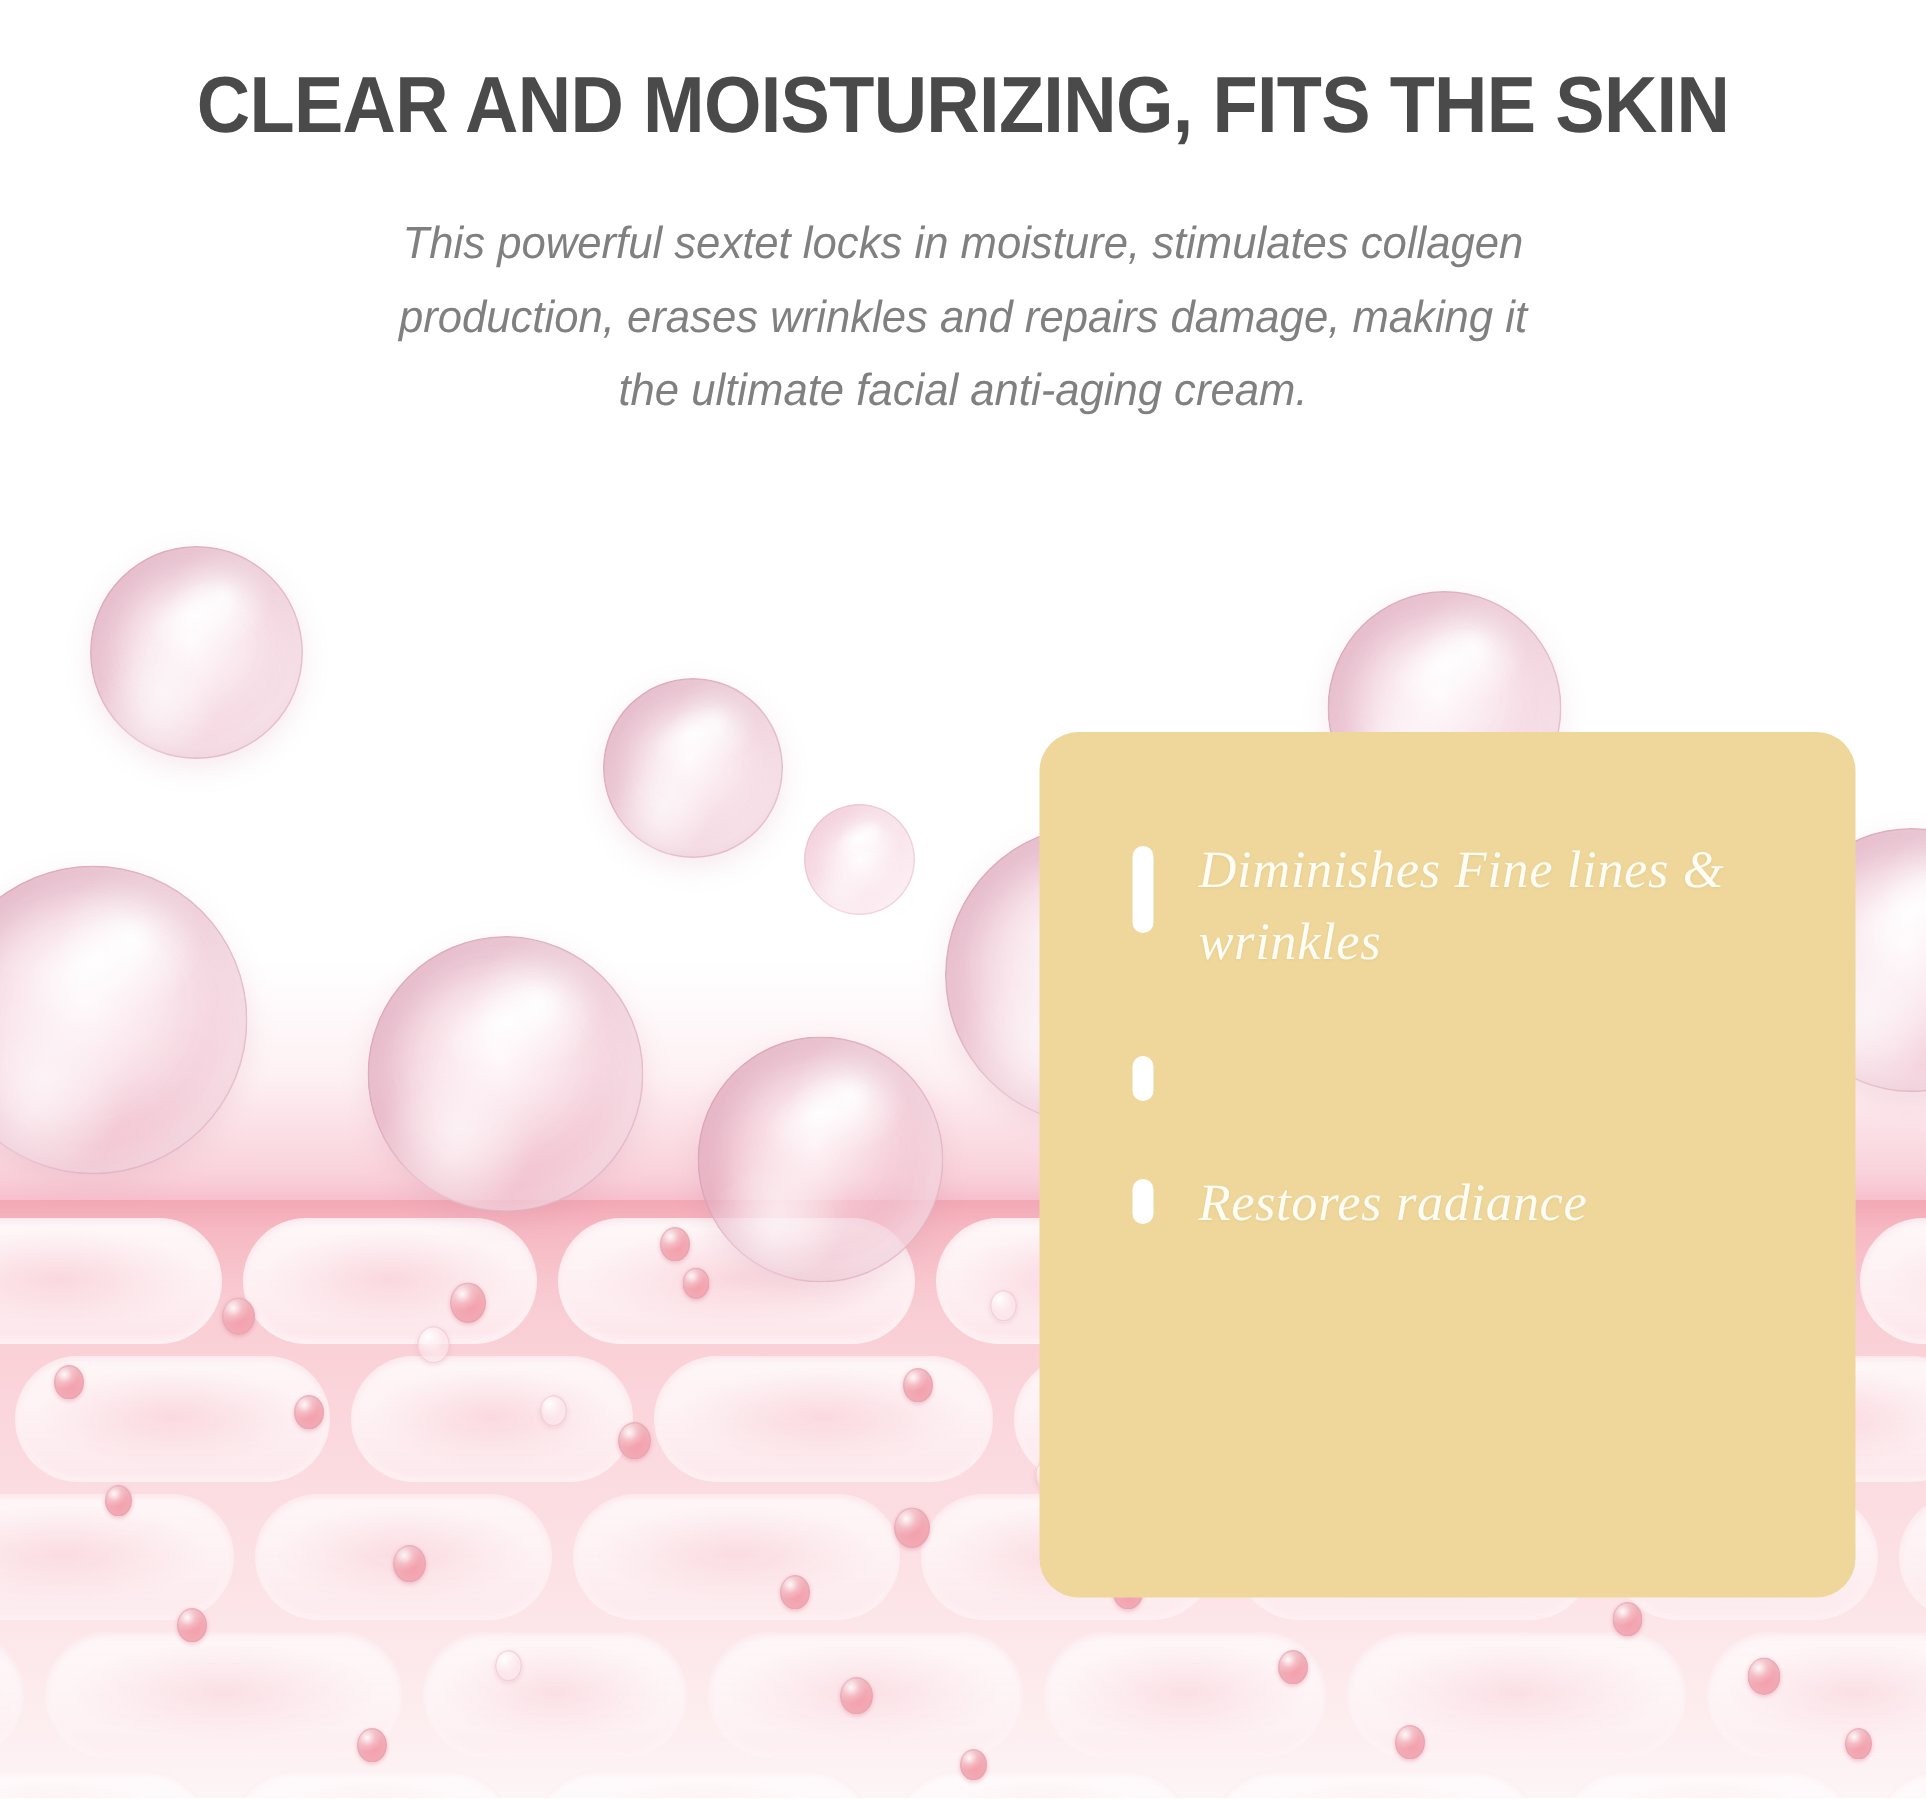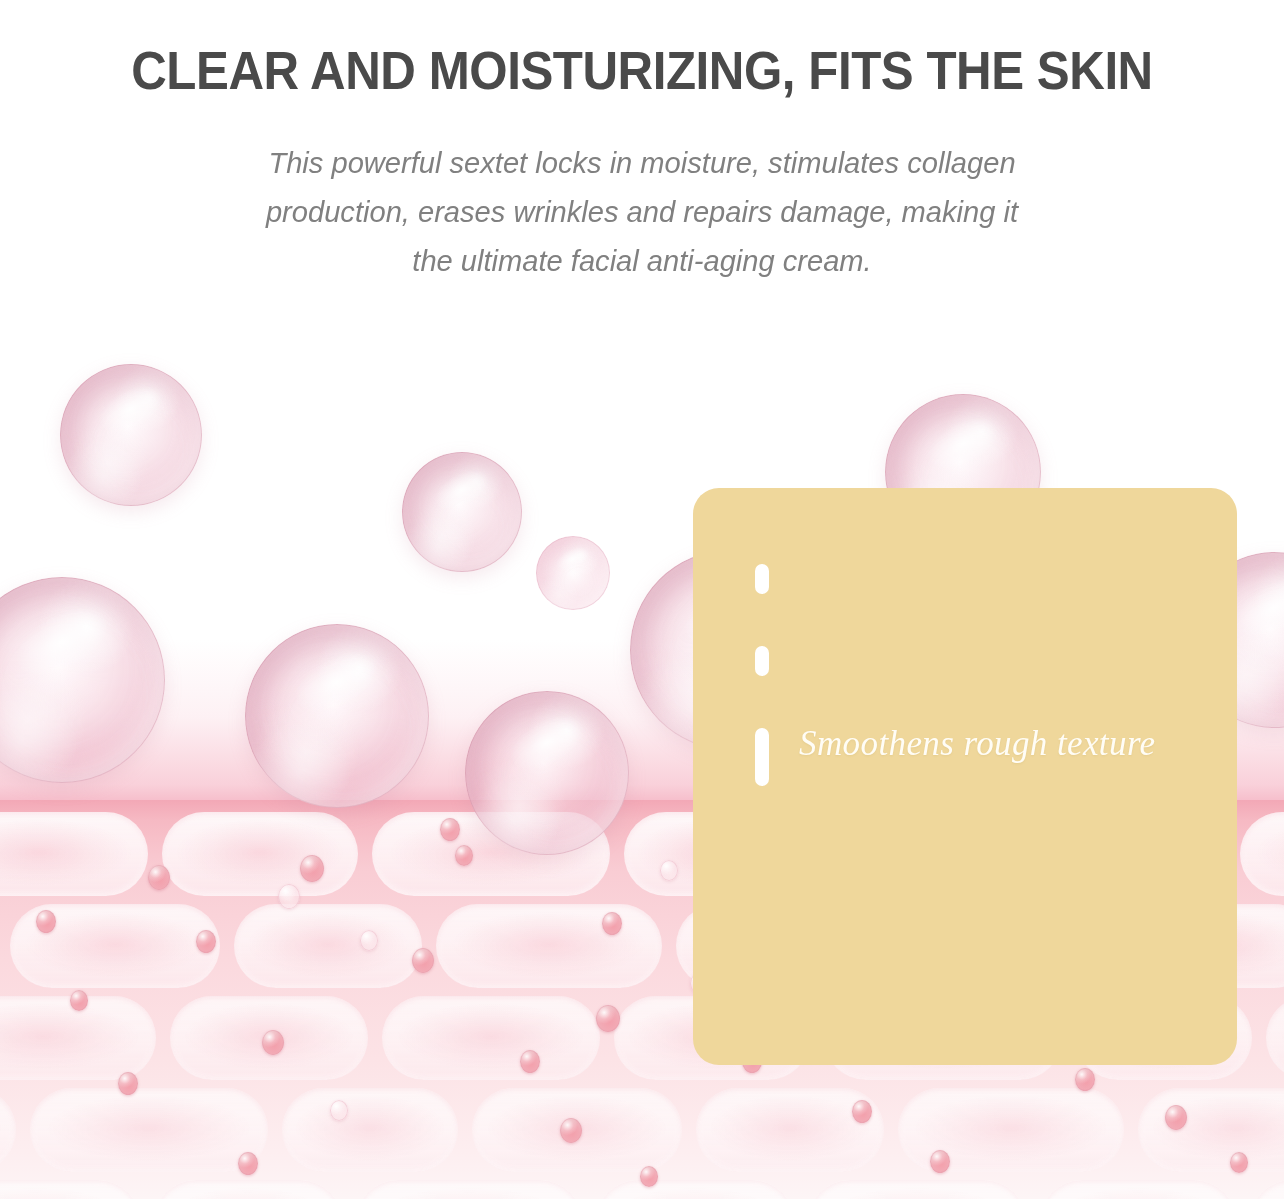--- a/index.html
+++ b/index.html
@@ -258,29 +258,30 @@
         <div class="sheen" style="width: 74.1px; height: 54.6px; left: 40.56px; top: 21.84px;"></div>
       </div>
       <div class="bubble" style="left: 1186px; top: 552px; width: 176px; height: 176px;">
         <div class="rimlight"></div>
         <div class="sheen" style="width: 83.6px; height: 61.6px; left: 45.76px; top: 24.64px;"></div>
       </div>
     </div>
 
   <div class="panel" id="panel" style="left:693px;top:488px;width:544px;height:577px;">
     <div class="benefits" id="benefits">
+        <div class="benefit two-line">
+          <div class="bullet"></div>
+          <div class="benefit-text">Diminishes Fine lines &amp; wrinkles</div>
+        </div>
         <div class="benefit one-line">
           <div class="bullet"></div>
         </div>
         <div class="benefit one-line">
           <div class="bullet"></div>
-        </div>
-        <div class="benefit two-line">
-          <div class="bullet"></div>
-          <div class="benefit-text">Smoothens rough texture</div>
+          <div class="benefit-text">Restores radiance</div>
         </div>
       </div>
   </div>
 
   <div class="headline">CLEAR AND MOISTURIZING, FITS THE SKIN</div>
   <div class="subtitle">
     <div>This powerful sextet locks in moisture, stimulates collagen</div>
     <div>production, erases wrinkles and repairs damage, making it</div>
     <div>the ultimate facial anti-aging cream.</div>
   </div>

